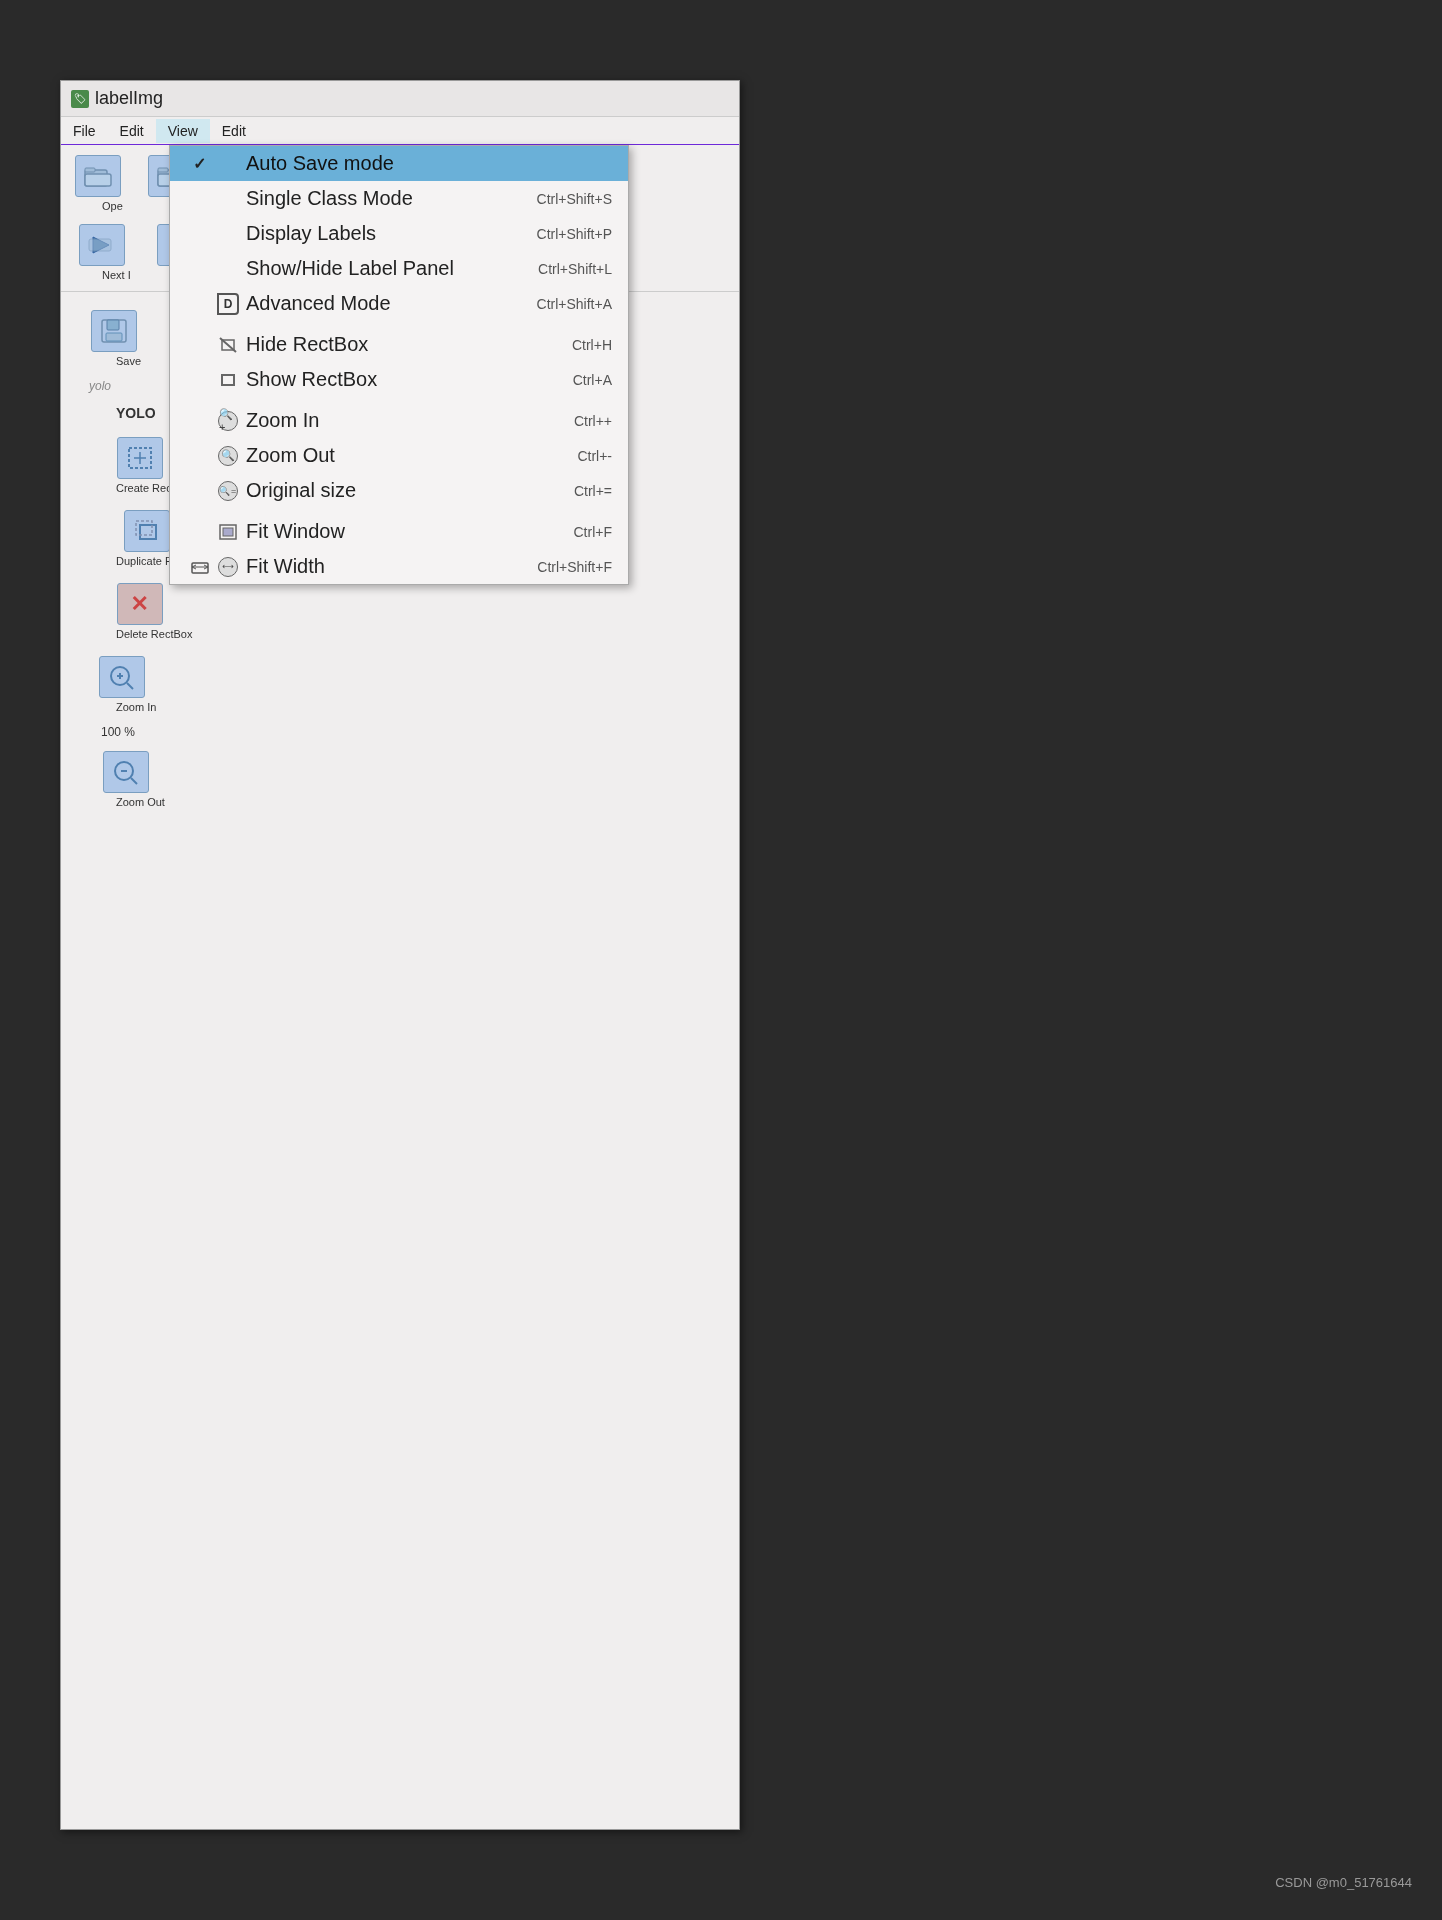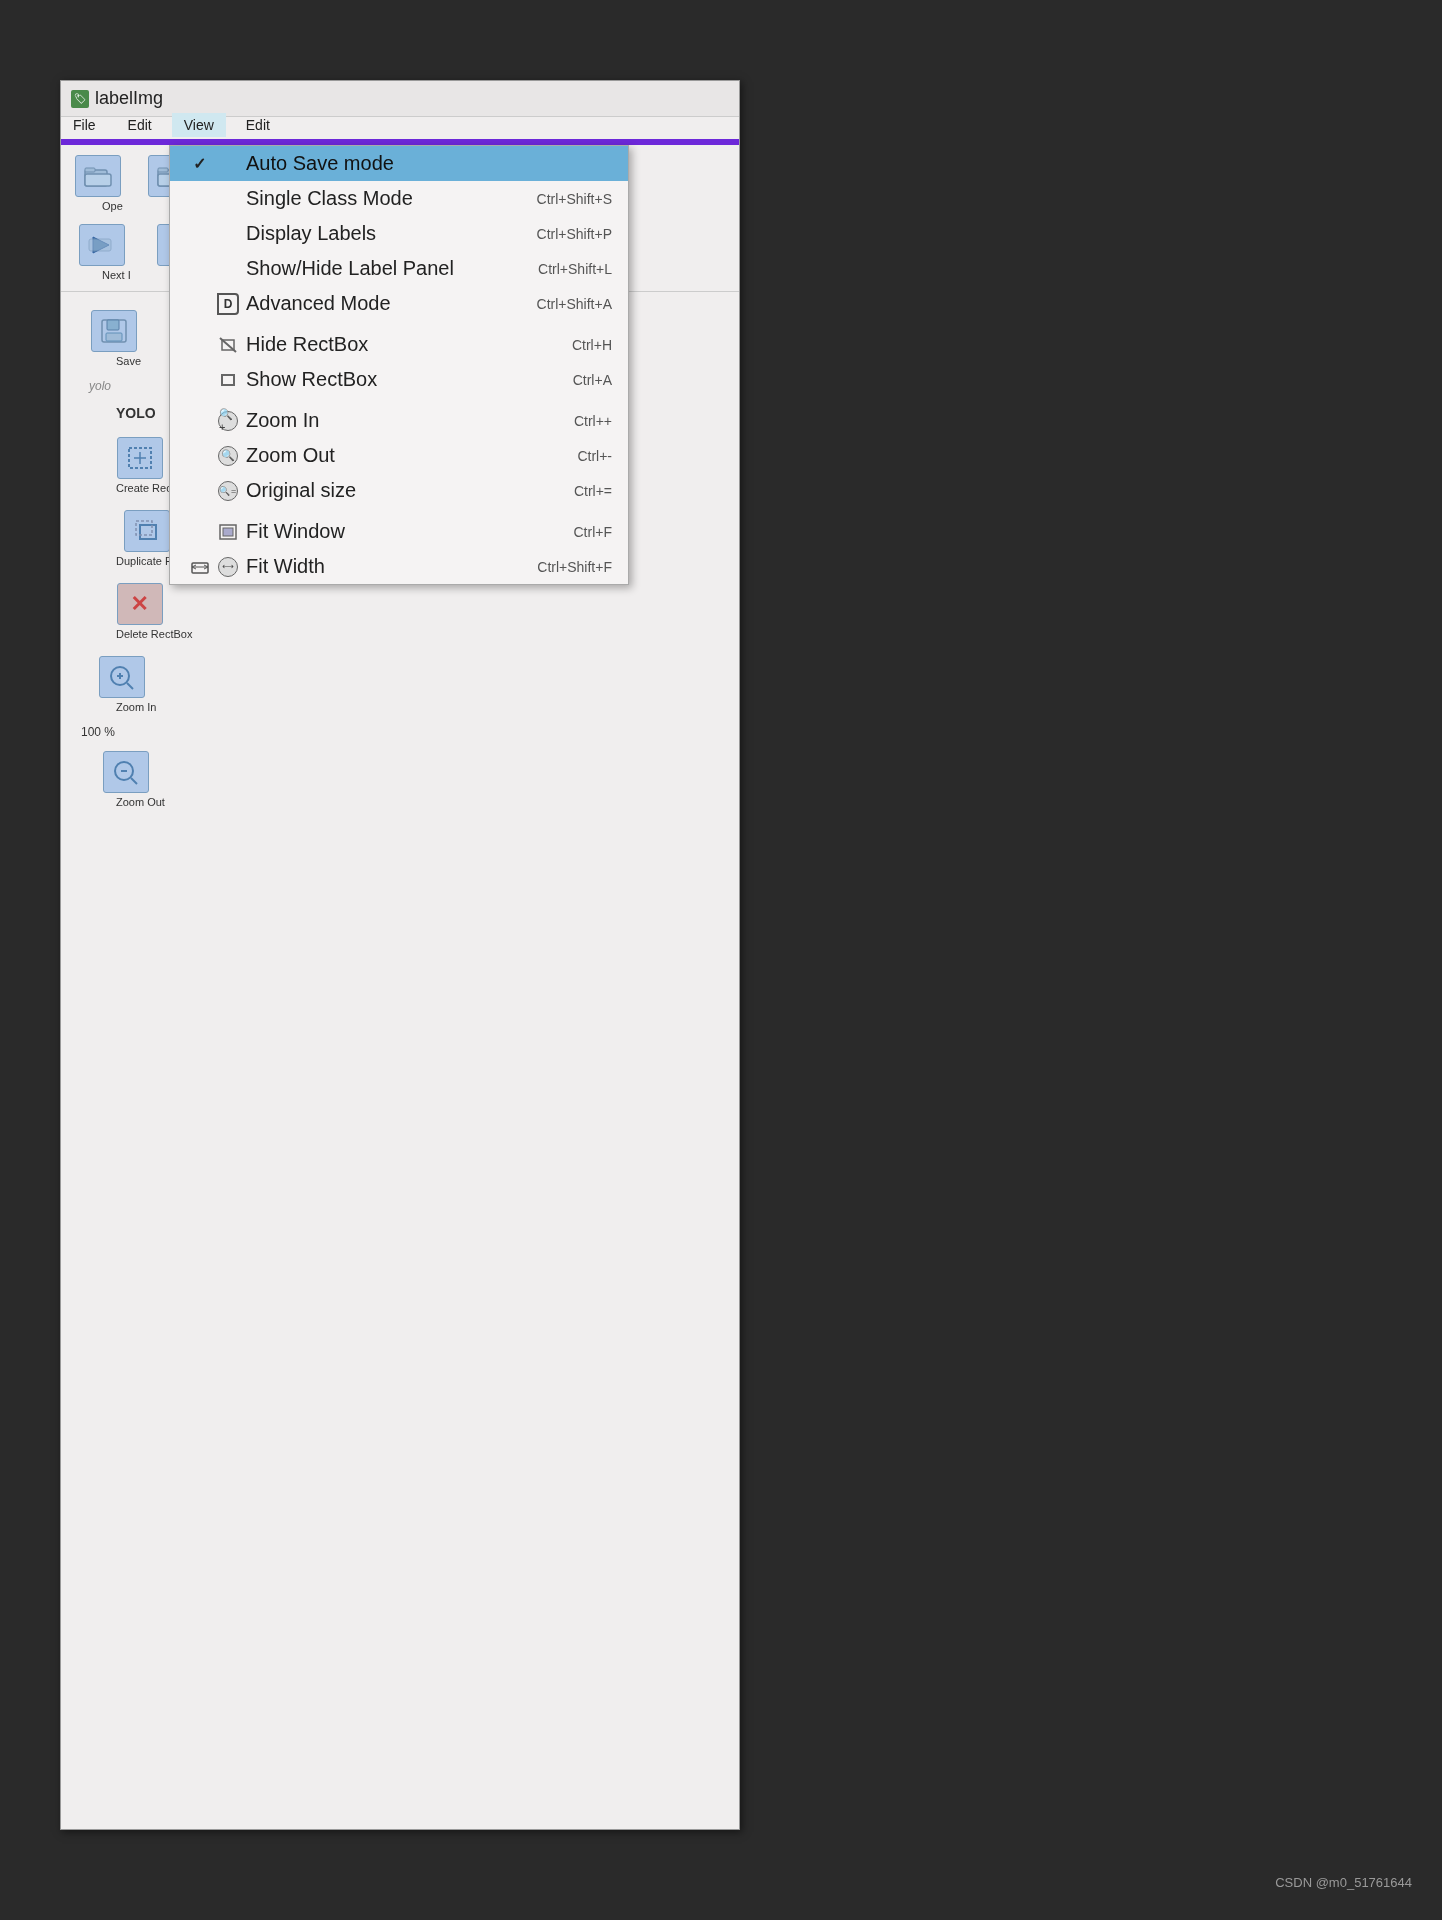--- a/index.html
+++ b/index.html
@@ -52,23 +52,23 @@
       font-size: 18px;
       color: #222;
       font-weight: normal;
     }
 
     
     .menu-bar {
       background: #f0eeee;
       padding: 2px 0;
       display: flex;
-      align-items: flex-end;
-      gap: 8px;
-      border-bottom: 6px solid #6d28d9;
+      align-items: flex-start;
+      gap: 0;
+      border-bottom: 1px solid #6d28d9;
       height: 28px;
       position: relative;
     }
 
     .menu-item {
       padding: 4px 12px;
       font-size: 14px;
       color: #222;
       cursor: pointer;
       user-select: none;
@@ -486,21 +486,21 @@
         <svg width="30" height="28" viewBox="0 0 30 28">
           <circle cx="13" cy="13" r="9" fill="none" stroke="#5080b0" stroke-width="2"></circle>
           <line x1="10" y1="13" x2="16" y2="13" stroke="#5080b0" stroke-width="2"></line>
           <line x1="13" y1="10" x2="13" y2="16" stroke="#5080b0" stroke-width="2"></line>
           <line x1="20" y1="20" x2="26" y2="26" stroke="#5080b0" stroke-width="2"></line>
         </svg>
       </div>
       <span class="t-label">Zoom In</span>
     </div>
 
-    <div style="font-size: 12px; color: #333; margin-left: 0;">100 %</div>
+    <div style="font-size: 12px; color: #333; margin-left: 20px;">100 %</div>
 
     <div class="t-item">
       <div class="t-icon">
         <svg width="30" height="28" viewBox="0 0 30 28">
           <circle cx="13" cy="13" r="9" fill="none" stroke="#5080b0" stroke-width="2"></circle>
           <line x1="10" y1="13" x2="16" y2="13" stroke="#5080b0" stroke-width="2"></line>
           <line x1="20" y1="20" x2="26" y2="26" stroke="#5080b0" stroke-width="2"></line>
         </svg>
       </div>
       <span class="t-label">Zoom Out</span>

